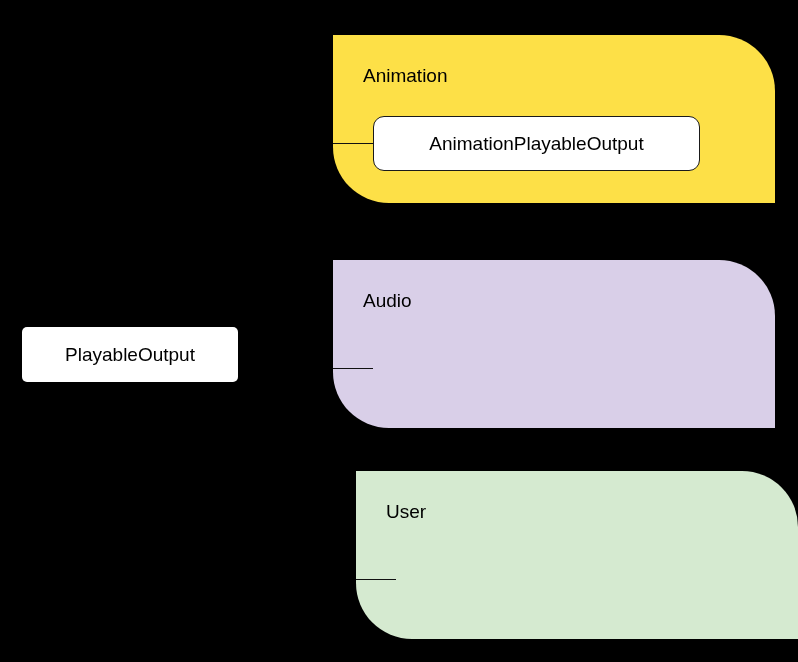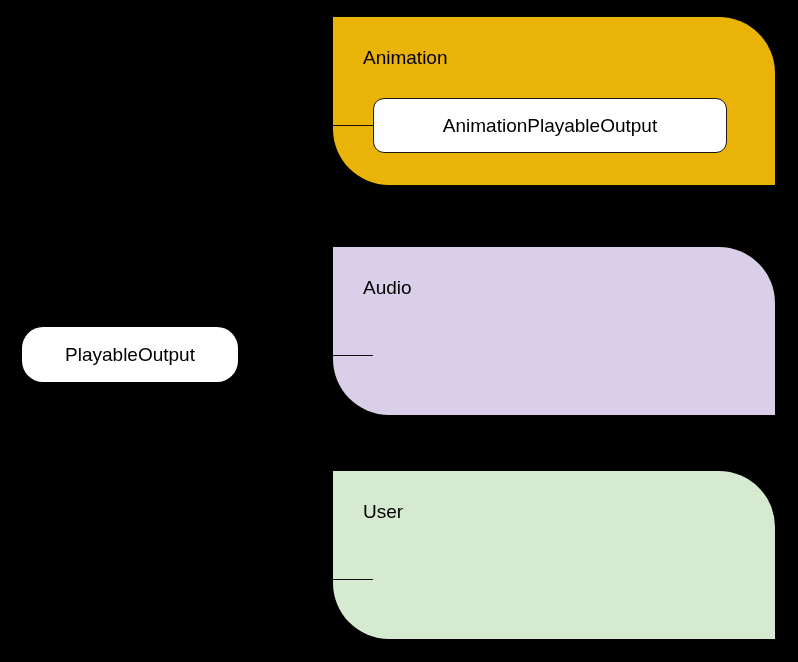--- a/index.html
+++ b/index.html
@@ -34,38 +34,38 @@
     font-size: 19px;
     line-height: 1;
     white-space: nowrap;
   }
 
   .root-node {
     left: 22px;
     top: 327px;
     width: 216px;
     height: 55px;
-    border-radius: 21px;
+    border-radius: 5px;
     border: none;
   }
 
   
   .package {
     position: absolute;
     left: 333px;
     width: 442px;
     height: 168px;
     box-sizing: border-box;
     
     border-radius: 0 56px 0 56px;
   }
 
-  .package-animation { top: 17px;  background: #eab308; }
-  .package-audio     { top: 247px; background: #d9cfe8; }
-  .package-user      { top: 471px; background: #d5ead0; }
+  .package-animation { top: 35px;  background: #fde047; }
+  .package-audio     { top: 260px; background: #d9cfe8; }
+  .package-user      { top: 471px; background: #d5ead0; margin-left: 23px; }
 
   .package-label {
     position: absolute;
     left: 30px;
     top: 31px;
     font-size: 19px;
     color: #000000;
     line-height: 1;
     white-space: nowrap;
   }
@@ -78,21 +78,21 @@
     width: 40px;
     height: 0;
     border-top: 1.5px solid #111111;
   }
 
   
   .child-node {
     position: absolute;
     left: 40px;
     top: 81px;
-    width: 354px;
+    width: 327px;
     height: 55px;
     background: #ffffff;
     border: 1px solid #1a1a1a;
     border-radius: 11px;
     box-sizing: border-box;
     display: flex;
     align-items: center;
     justify-content: center;
     color: #000000;
     font-size: 19px;

